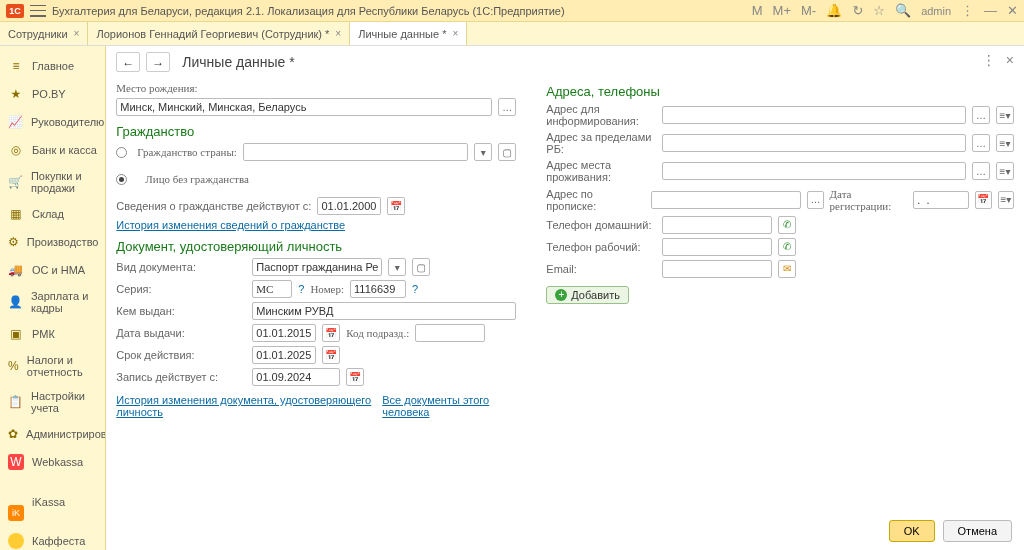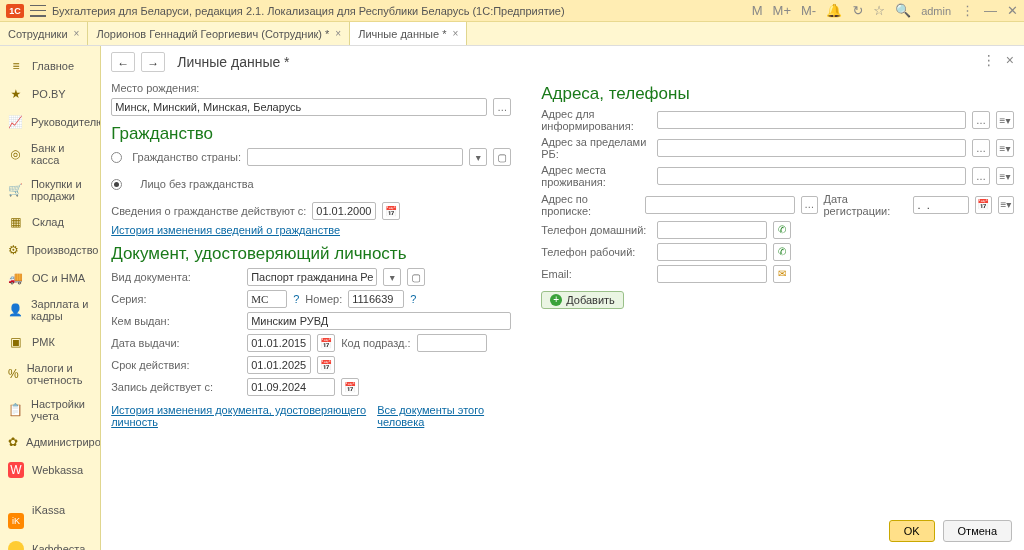--- a/index.html
+++ b/index.html
@@ -21,22 +21,22 @@
   .side-icon { width: 16px; height: 16px; display: flex; align-items: center; justify-content: center; font-size: 12px; color: #8a6d00; }
   .content { flex: 1; display: flex; flex-direction: column; position: relative; }
   .form-head { display: flex; align-items: center; gap: 6px; padding: 6px 10px; }
   .navbtn { width: 24px; height: 20px; border: 1px solid #ccc; background: #fff; display: flex; align-items: center; justify-content: center; font-size: 12px; cursor: pointer; border-radius: 2px; }
   .form-title { font-size: 14px; color: #444; margin-left: 6px; }
   .form-scroll { flex: 1; overflow: auto; padding: 0 10px 10px 10px; }
   .cols { display: flex; gap: 30px; }
   .col { display: flex; flex-direction: column; }
   .col.left { width: 400px; }
   .col.right { flex: 1; }
-  .lbl { color: #666; font-size: 11px; margin-top: 4px; margin-bottom: 2px; }
-  .section-green { color: #1a7a1a; font-size: 17px; margin-top: 6px; margin-bottom: 2px; }
+  .lbl { color: #666; font-size: 11px; margin-top: 4px; margin-bottom: 2px; font-family: Liberation Serif, serif; }
+  .section-green { color: #1a7a1a; font-size: 13px; margin-top: 6px; margin-bottom: 2px; }
   .row { display: flex; align-items: center; gap: 6px; margin: 2px 0; }
   .row .field-lbl { width: 130px; color: #666; font-size: 11px; }
   .row .field-lbl.addr { width: 110px; line-height: 1.1; }
   input[type=text].fld, .fld { height: 18px; border: 1px solid #bbb; padding: 0 3px; font-size: 11px; background: #fff; border-radius: 2px; color: #333; }
   .fld.yellow { background: #fff9cf; border-color: #cfa800; }
   .smallbtn { width: 18px; height: 18px; border: 1px solid #bbb; background: #fff; display: flex; align-items: center; justify-content: center; font-size: 10px; cursor: pointer; border-radius: 2px; color: #666; }
   .smallbtn.green { color: #2a8a2a; }
   .link { color: #0b6aa5; text-decoration: underline; cursor: pointer; font-size: 11px; }
   .footer { position: absolute; bottom: 0; right: 0; padding: 8px 12px; display: flex; gap: 8px; background: #fff; }
   .btn { height: 22px; padding: 0 14px; border: 1px solid #c9a800; background: #ffe089; cursor: pointer; border-radius: 3px; font-size: 11px; }

